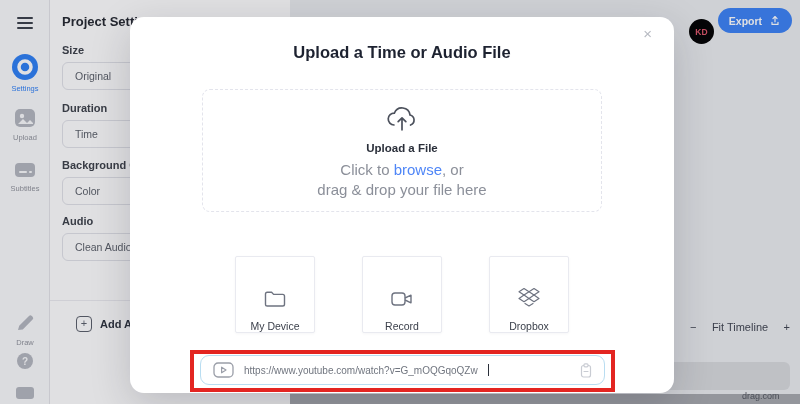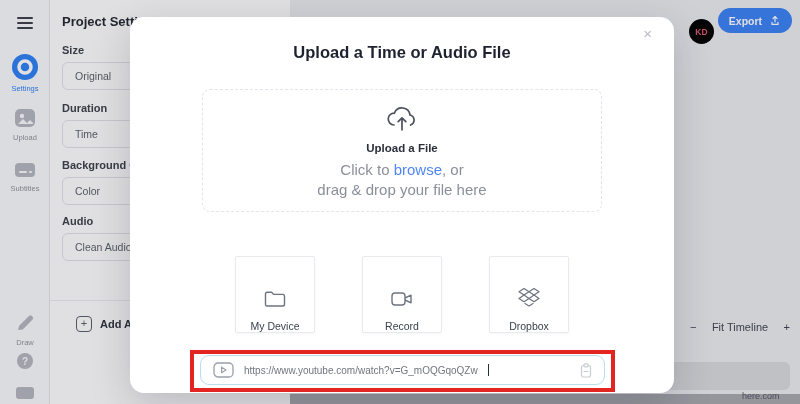--- a/index.html
+++ b/index.html
@@ -220,15 +220,15 @@
       <svg class="clip-ic" width="12" height="15" viewBox="0 0 12 15">
         <rect x="1.5" y="2.5" width="9" height="11.5" rx="2" fill="none" stroke="#c9ccd3" stroke-width="1.2"></rect>
         <rect x="4" y="0.8" width="4" height="3" rx="1" fill="#fff" stroke="#c9ccd3" stroke-width="1.2"></rect>
         <path d="M4 8.5 H8" stroke="#c9ccd3" stroke-width="1.2" stroke-linecap="round"></path>
       </svg>
     </div>
   </div>
 
   <div class="red-box"></div>
 
-  <div class="watermark">here.com</div>
+  <div class="watermark">drag.com</div>
 
 </div>
 
 </body></html>

